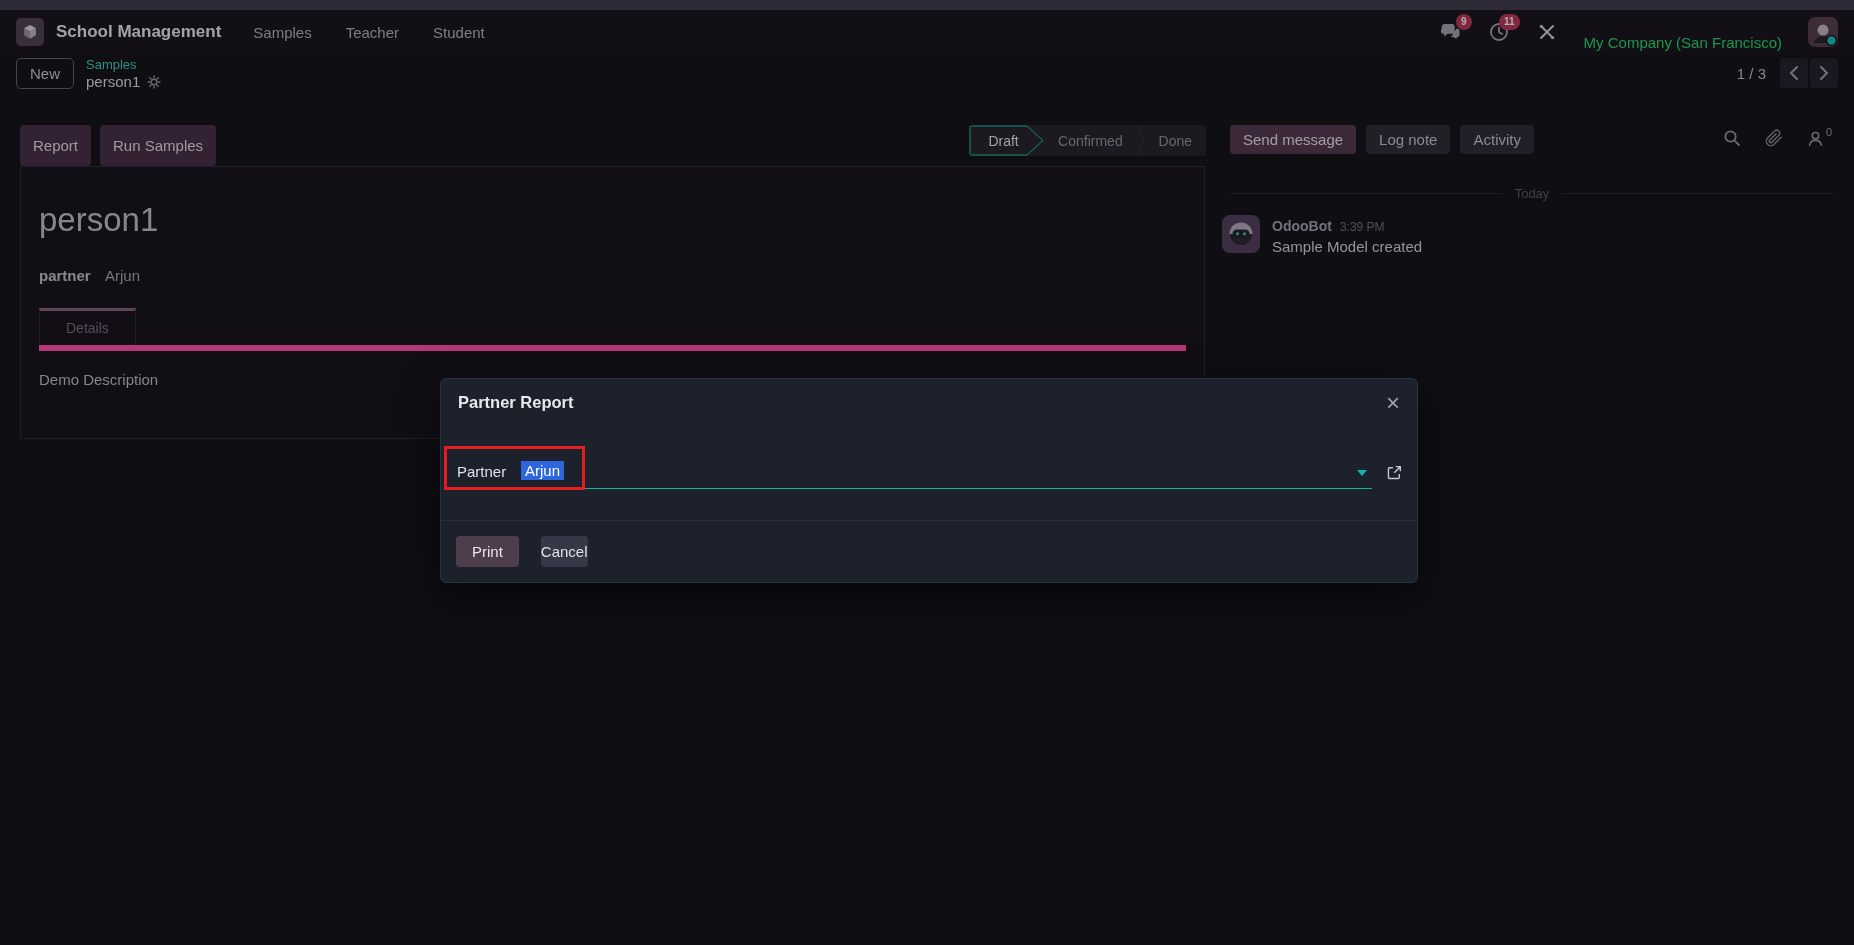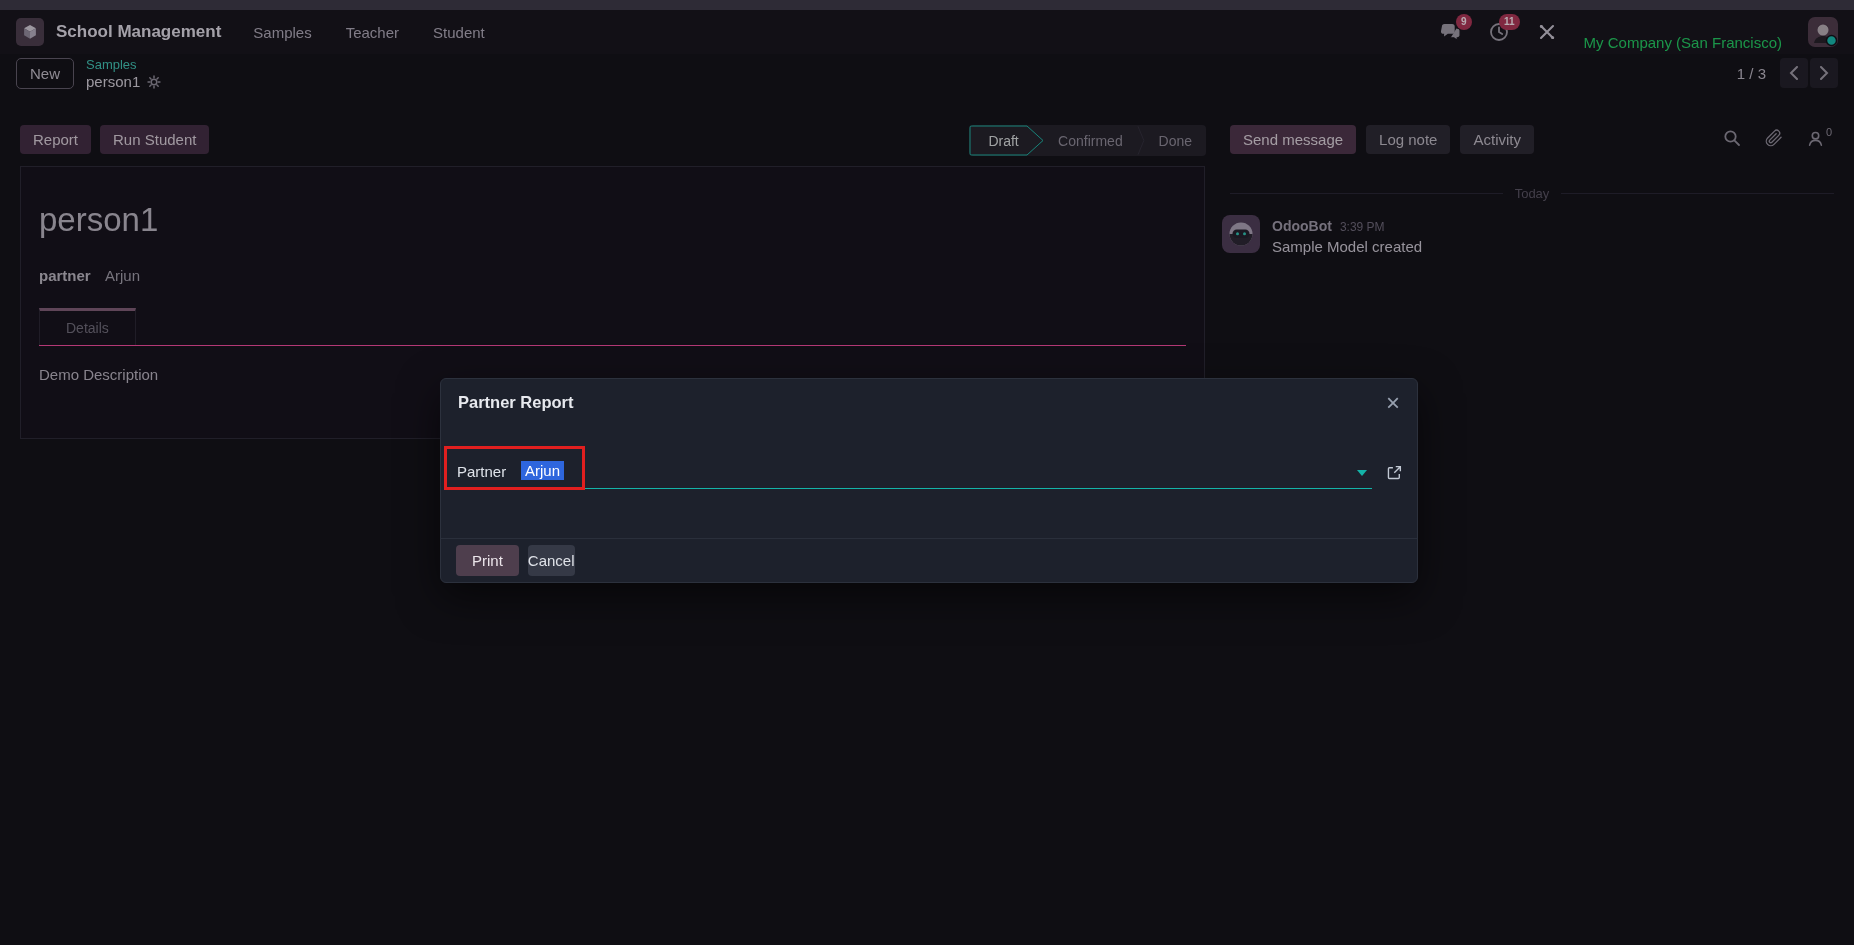--- a/index.html
+++ b/index.html
@@ -33,21 +33,21 @@
   .bc-current { font-size:15px; color:#cdc8d1; }
   .pager { margin-left:auto; display:flex; align-items:center; gap:14px; }
   .pager-count { font-size:15px; color:#b5b0bb; }
   .pager-btns { display:flex; gap:2px; }
   .pager-btn { width:28px; height:30px; background:#211e27; border:none; border-radius:4px;
                display:flex; align-items:center; justify-content:center; cursor:pointer; }
   
   .action-row { position:absolute; left:0; top:125px; width:100%; height:31px; }
   .form-buttons { position:absolute; left:20px; top:0; display:flex; gap:9px; }
   .btn-purple { background:#412b40; color:#d3c9d2; border:none; border-radius:4px; font-size:15px;
-                padding:6px 13px; cursor:pointer; font-family:inherit; }
+                padding:12px 13px; cursor:pointer; font-family:inherit; }
   .btn-plum { background:#4d3349; color:#d8cfd6; border:none; border-radius:4px; font-size:15px;
               padding:6px 13px; cursor:pointer; font-family:inherit; }
   .btn-dark { background:#2a2731; color:#b9b4bd; border:none; border-radius:4px; font-size:15px;
               padding:6px 13px; cursor:pointer; font-family:inherit; }
   .statusbar { position:absolute; left:969px; top:0; width:237px; height:31px; background:#232029;
                border-radius:4px; display:flex; align-items:stretch; overflow:hidden; }
   .status-step { position:relative; display:flex; align-items:center; justify-content:center;
                  font-size:14px; color:#8a8591; cursor:pointer; padding:0 14px; }
   .status-step.active { color:#d3d6d6; width:76px; padding:0 18px 0 12px; }
   .status-step.active svg { position:absolute; left:0; top:0; }
@@ -57,21 +57,21 @@
   .chatter-icon-btn { background:none; border:none; cursor:pointer; display:flex; align-items:flex-start; padding:0; }
   .followers-count { font-size:11px; color:#8d8894; margin-left:2px; position:relative; top:-4px; }
   
   .sheet { position:absolute; left:20px; top:166px; width:1185px; height:273px; background:#14111a;
            border:1px solid #2a2733; padding:26px 18px 0 18px; }
   .field-label-sm { font-size:13px; font-weight:700; color:#9e98a5; }
   .record-name { font-size:33px; color:#b5afba; margin-top:8px; }
   .partner-row { display:flex; align-items:center; margin-top:28px; }
   .partner-label { font-size:15px; font-weight:700; color:#b6b1ba; width:66px; }
   .partner-value { font-size:15px; color:#9d98a3; cursor:pointer; }
-  .tabs { display:flex; margin-top:24px; border-bottom:1px solid #ec4899; }
+  .tabs { display:flex; margin-top:24px; border-bottom:6px solid #ec4899; }
   .tab { padding:9px 26px; font-size:14px; color:#6d6875; border-left:1px solid #282531;
          border-right:1px solid #282531; border-top:3px solid #7c5a72; cursor:pointer; }
   .tab-content { padding:20px 0; font-size:15px; color:#b3adb8; }
   
   .today-divider { position:absolute; left:1230px; right:20px; top:186px; display:flex; align-items:center; gap:12px; }
   .today-divider .line { flex:1; height:1px; background:#262330; }
   .today-label { font-size:13px; color:#57525f; }
   .chat-message { position:absolute; left:1222px; top:215px; display:flex; gap:12px; }
   .msg-body { padding-top:3px; }
   .msg-head { display:flex; align-items:flex-end; gap:8px; }
@@ -86,22 +86,22 @@
   .modal-title { font-size:16.5px; font-weight:700; color:#e7e9ee; }
   .modal-close { background:none; border:none; color:#97a0af; font-size:24px; line-height:1; cursor:pointer; font-family:inherit; }
   .modal-body { position:relative; height:96px; }
   .m-field-label { position:absolute; left:16px; top:37px; font-size:15px; color:#dfe3ea; }
   .m-field-value { position:absolute; left:80px; top:35px; font-size:15px; color:#ffffff;
                    background:#2e66dd; padding:1px 4px; }
   .m-field-line { position:absolute; left:77px; right:45px; top:62px; border-bottom:1px solid #14b3a8; }
   .m-caret { position:absolute; right:50px; top:44px; width:0; height:0;
              border-left:5px solid transparent; border-right:5px solid transparent; border-top:6px solid #14b3a8; cursor:pointer; }
   .m-external { position:absolute; right:14px; top:38px; cursor:pointer; }
-  .modal-footer { position:absolute; left:0; right:0; bottom:0; height:44px; border-top:1px solid #2a2f3b;
-                  display:flex; align-items:center; gap:9px; padding:0 15px; }
+  .modal-footer { position:absolute; left:0; right:0; bottom:0; height:62px; border-top:1px solid #2a2f3b;
+                  display:flex; align-items:center; gap:22px; padding:0 15px; }
   .btn-print { background:#4e3e4d; color:#ece6eb; border:none; border-radius:4px; font-size:15px;
                padding:7px 16px; cursor:pointer; font-family:inherit; }
   .btn-cancel { background:#353946; color:#dfe2e8; border:none; border-radius:4px; font-size:15px;
                 padding:7px 0; cursor:pointer; font-family:inherit; }
   
   .annotation-box { position:absolute; left:444px; top:446px; width:141px; height:44px;
                     border:3px solid #e11f1f; z-index:60; pointer-events:none; }
 </style>
 </head>
 <body>
@@ -184,21 +184,21 @@
           <path d="M2 1l6 6-6 6" fill="none" stroke="#9b96a1" stroke-width="2" stroke-linecap="round"></path>
         </svg>
       </button>
     </div>
   </div>
 </div>
 
 <div class="action-row">
   <div class="form-buttons">
     <button class="btn-purple">Report</button>
-    <button class="btn-purple">Run Student</button>
+    <button class="btn-purple">Run Samples</button>
   </div>
   <div class="statusbar">
     <div class="status-step active">
       <svg width="76" height="31" viewBox="0 0 76 31">
         <polygon points="1,1 58,1 74,15.5 58,30 1,30" fill="none" stroke="#1fae9f" stroke-width="1"></polygon>
       </svg>
       <span>Draft</span>
     </div>
     <div class="status-step">
       <span>Confirmed</span>

